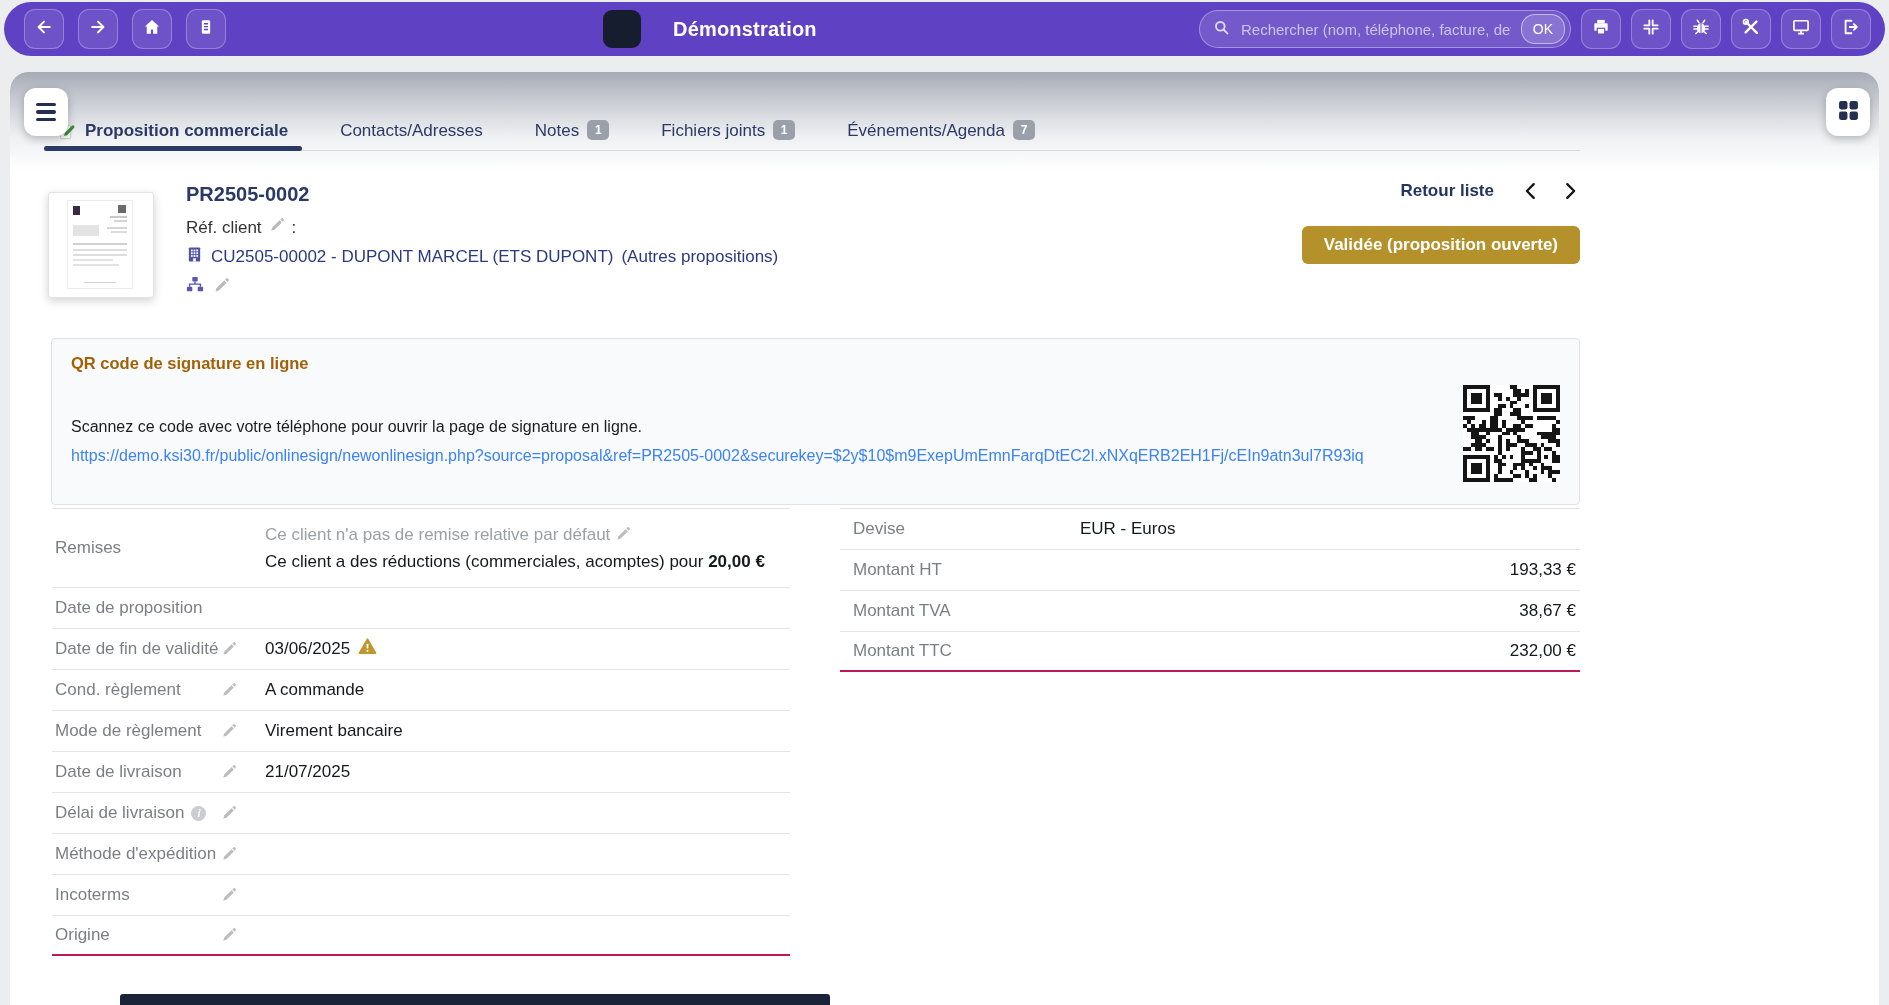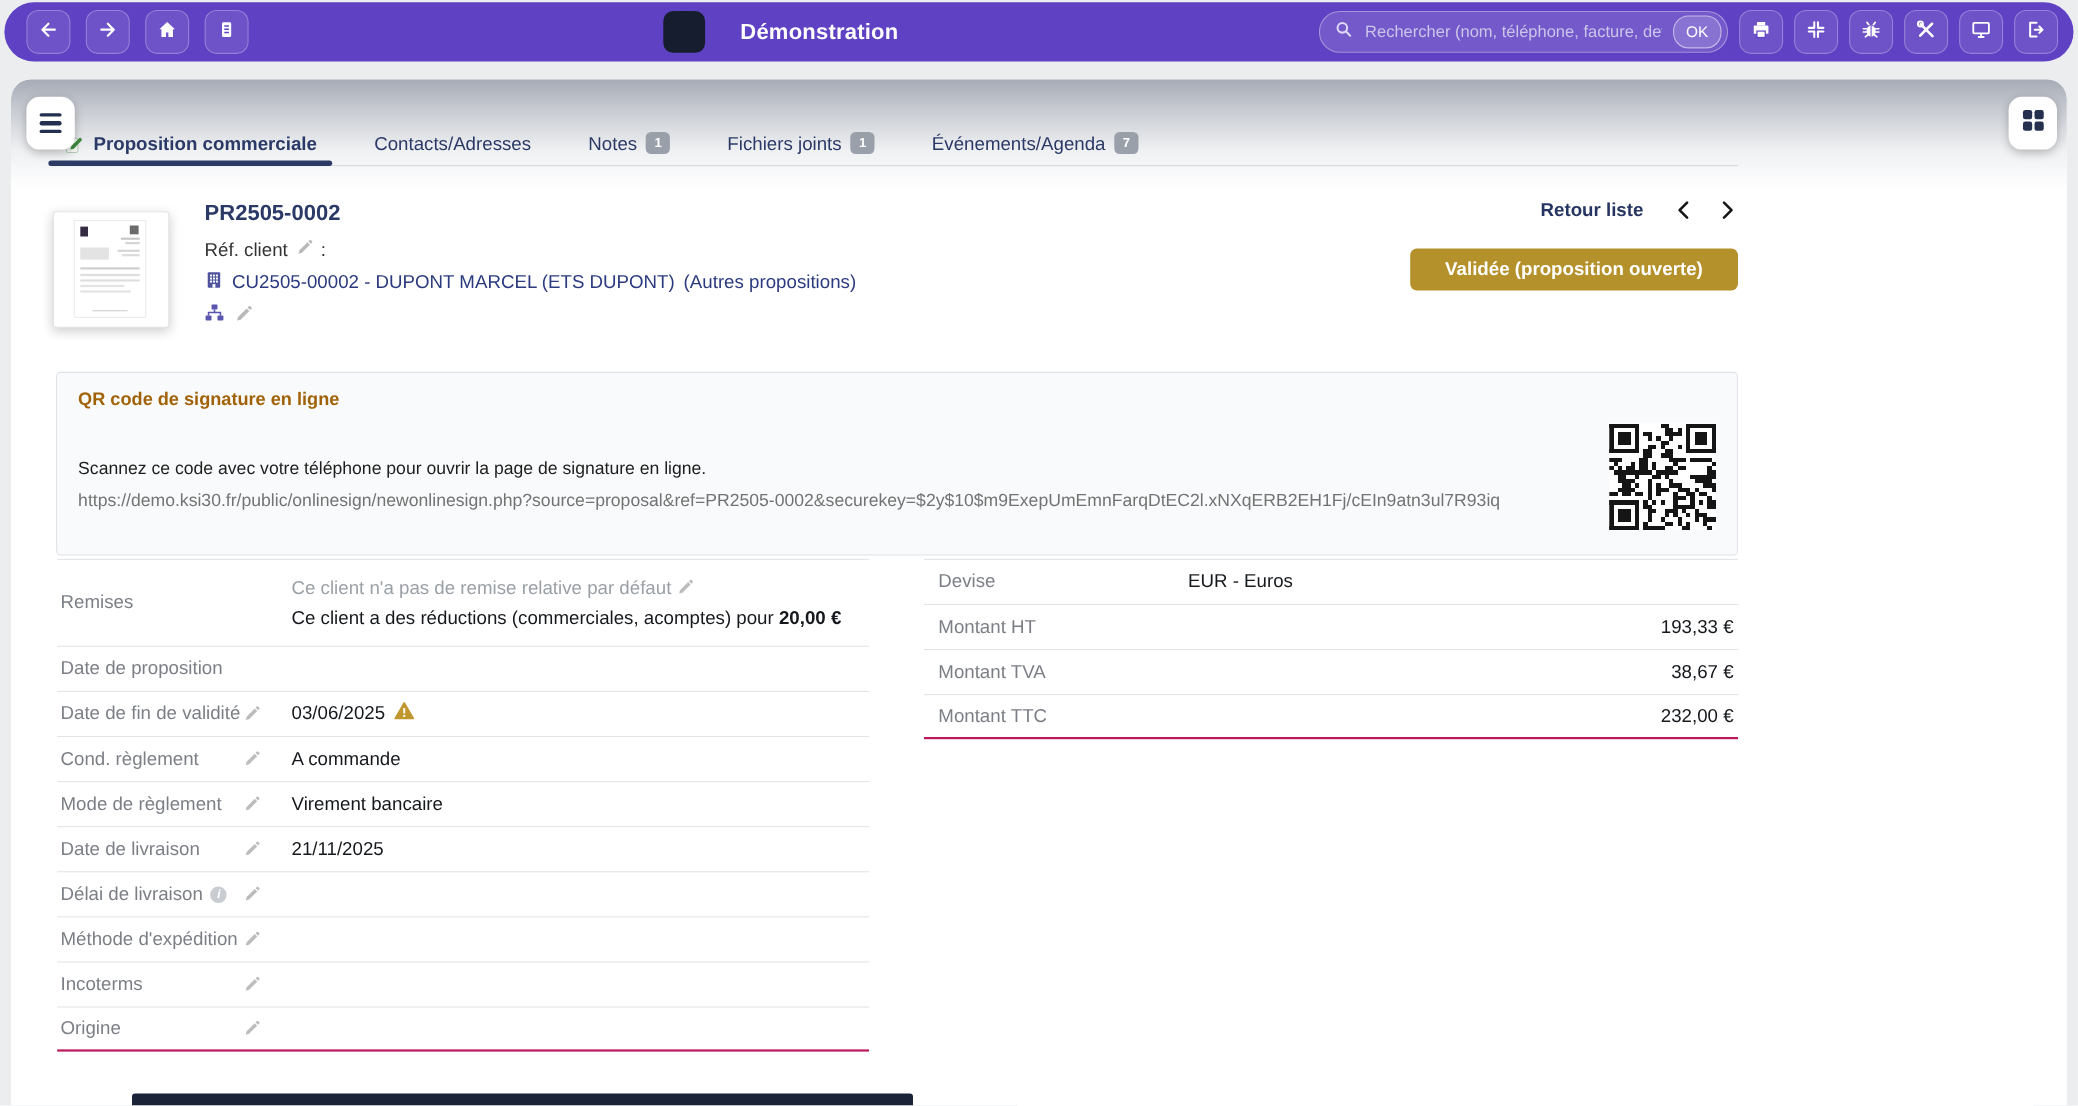--- a/index.html
+++ b/index.html
@@ -91,31 +91,31 @@
   .s-bot{left:16px;bottom:5px;width:32px;height:1.5px;background:#cfcfcf;}
   .doc-ref{position:absolute;left:186px;top:183px;font-size:20px;font-weight:700;color:#2b3966;z-index:3;}
   .ref-line{position:absolute;left:186px;top:217px;display:flex;align-items:center;gap:7px;font-size:17px;color:#333;z-index:3;}
   .cust-line{position:absolute;left:186px;top:246px;display:flex;align-items:center;gap:8px;font-size:17px;z-index:3;}
   .cust-line a{color:#2b3a7e;text-decoration:none;cursor:pointer;}
   .mini-icons{position:absolute;left:186px;top:276px;display:flex;align-items:center;gap:9px;z-index:3;}
   .back-group{position:absolute;top:181px;right:309px;display:flex;align-items:flex-end;gap:19px;z-index:3;}
   .back-link{font-size:17px;font-weight:700;color:#253461;cursor:pointer;margin-right:8px;}
   .chev{cursor:pointer;display:flex;}
   .status-badge{
-    position:absolute;top:226px;right:309px;height:38px;line-height:38px;padding:0 32px;
+    position:absolute;top:226px;right:309px;height:38px;line-height:38px;padding:0 22px;
     background:#b5912c;border-radius:6px;color:#fff;font-weight:700;font-size:17px;z-index:3;
   }
   
   .qr-box{
     position:absolute;left:51px;top:338px;width:1529px;height:167px;box-sizing:border-box;
     background:#f9fafb;border:1px solid #dfe2e6;border-radius:4px;z-index:3;
   }
   .qr-title{position:absolute;left:19px;top:15px;font-size:16.5px;font-weight:700;color:#a16207;}
   .qr-instr{position:absolute;left:19px;top:79px;font-size:16px;color:#1d1d1d;}
-  .qr-url{position:absolute;left:19px;top:108px;font-size:16px;color:#737373;text-decoration:none;cursor:pointer;}
+  .qr-url{position:absolute;left:19px;top:108px;font-size:16px;color:#3b82f6;text-decoration:none;cursor:pointer;}
   .qr-img{position:absolute;right:19px;top:46px;width:97px;height:97px;background:#fff;}
   
   .dtable{position:absolute;z-index:3;font-size:17px;}
   #left-table{left:52px;top:508px;width:738px;}
   #right-table{left:840px;top:508px;width:740px;}
   .drow{display:flex;border-top:1px solid #e4e4e6;min-height:41px;align-items:center;box-sizing:border-box;}
   .dtable .drow:last-child{border-bottom:2px solid #be185d;}
   .drow.tall{min-height:79px;}
   .dlabel{color:#7b7f85;position:relative;display:flex;align-items:center;gap:7px;box-sizing:border-box;flex-shrink:0;}
   #left-table .dlabel{width:213px;padding-left:3px;}
@@ -623,21 +623,21 @@
   <div class="drow">
     <div class="dlabel">
         <span>Date de livraison</span>
       <span class="pencil">
           <svg viewBox="0 0 20 20" width="16" height="16" fill="#bcbcbc">
             <path d="M3 17l1-3.8L13.2 4l2.8 2.8L6.8 16 3 17zM14.2 3l1.3-1.3a1.3 1.3 0 0 1 1.8 0l1 1a1.3 1.3 0 0 1 0 1.8L17 5.8 14.2 3z"></path>
           </svg>
         </span>
     </div>
     <div class="dvalue">
-        <span>21/11/2025</span>
+        <span>21/07/2025</span>
       </div>
   </div>
   <div class="drow">
     <div class="dlabel">
         <span>Délai de livraison</span>
       <span class="info-dot">i</span>
       <span class="pencil">
           <svg viewBox="0 0 20 20" width="16" height="16" fill="#bcbcbc">
             <path d="M3 17l1-3.8L13.2 4l2.8 2.8L6.8 16 3 17zM14.2 3l1.3-1.3a1.3 1.3 0 0 1 1.8 0l1 1a1.3 1.3 0 0 1 0 1.8L17 5.8 14.2 3z"></path>
           </svg>

